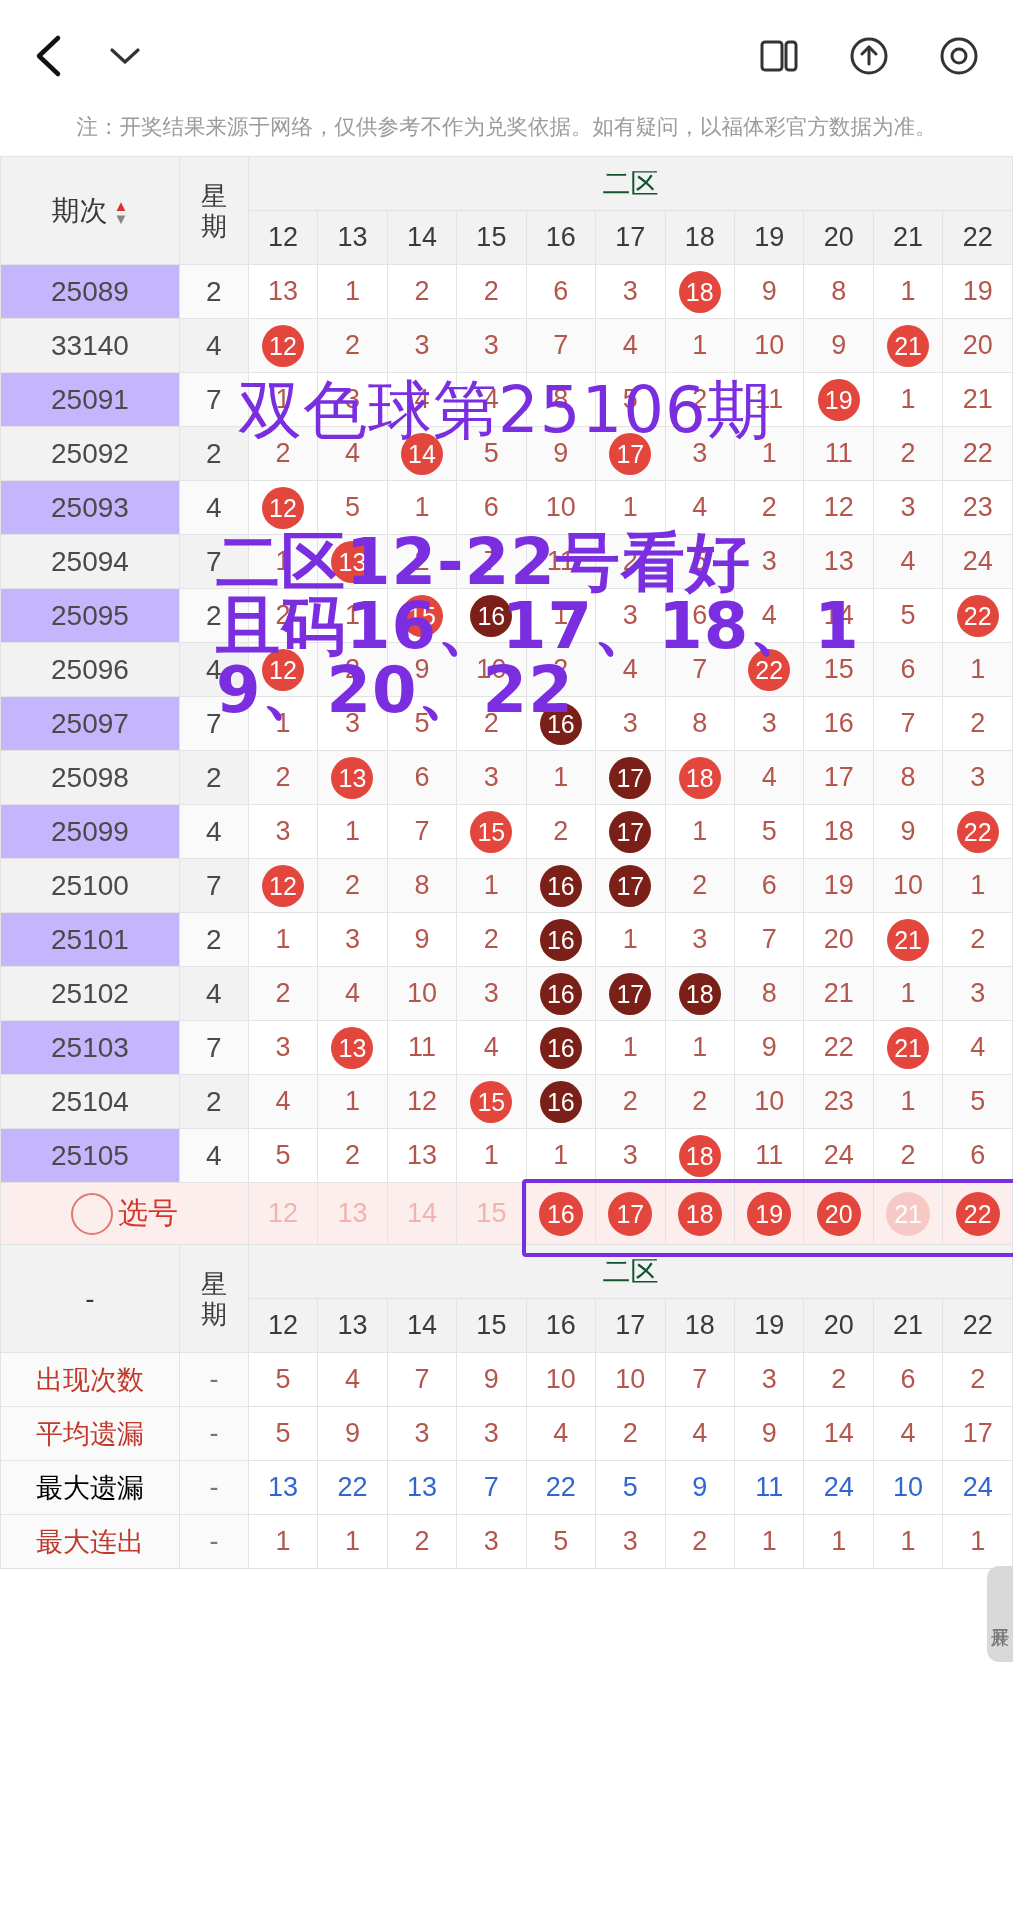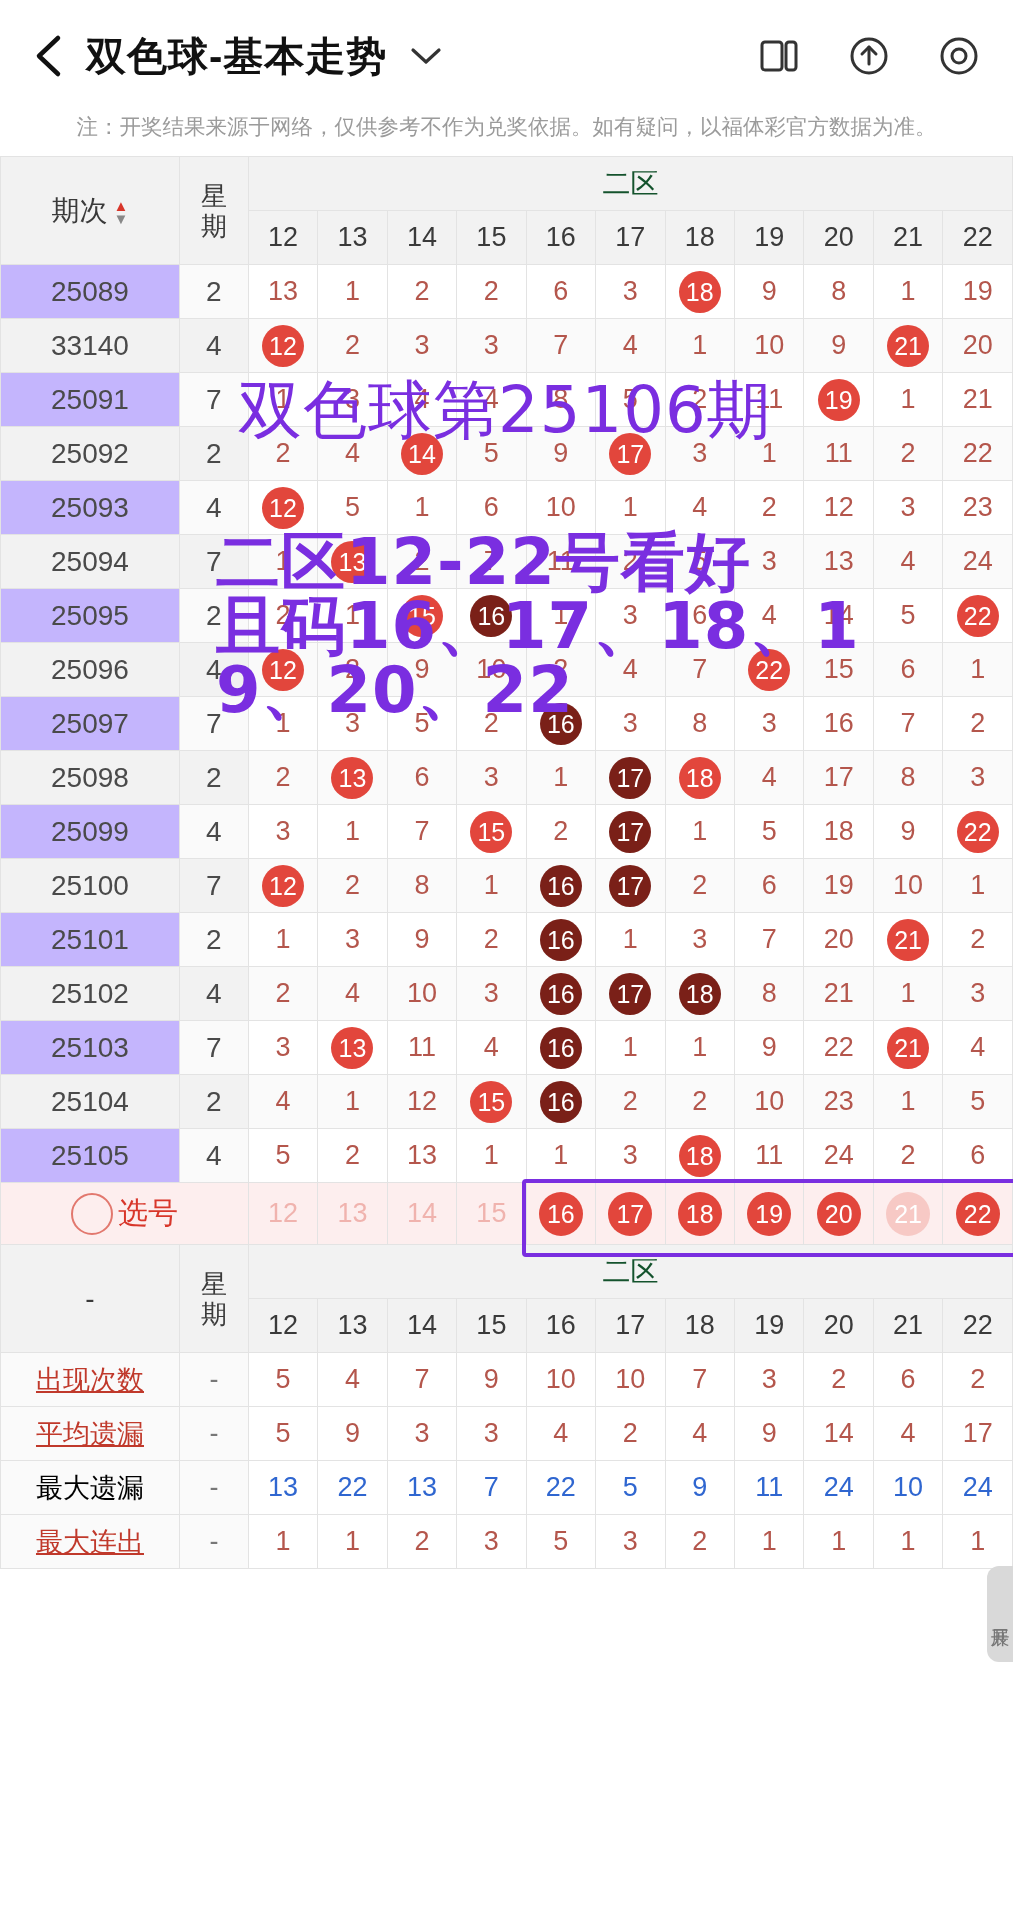--- a/index.html
+++ b/index.html
@@ -162,21 +162,21 @@
     position:absolute;
     border:4px solid #7a2ee0;
     border-radius:4px;
     pointer-events:none;
   }
 
   
   .stat-label{
     background:#fafafa;font-size:27px;text-align:center;
   }
-  .stat-red{color:#c0392b;text-decoration:underline;}
+  .stat-red{color:#c0392b;}
   .stat-blue{color:#000000;}
   .dash{color:#777;}
   td.stat{font-size:27px;color:#b4564c;background:#ffffff;}
   td.stat.blue{color:#2f66d0;}
 
   
   .annot{
     position:absolute;
     color:#7a2ee0;
     font-size:64px;
@@ -202,21 +202,20 @@
 </style>
 </head>
 <body>
 
 <div class="header">
   <div class="back-icon">
     <svg width="34" height="46" viewBox="0 0 34 46" fill="none">
       <polyline points="26,5 7,23 26,41" stroke="#111" stroke-width="4.5" fill="none" stroke-linecap="round" stroke-linejoin="round"></polyline>
     </svg>
   </div>
-  <div class="title">双色球-基本走势</div>
   <div class="chev-down">
     <svg width="34" height="24" viewBox="0 0 34 24" fill="none">
       <polyline points="4,6 17,18 30,6" stroke="#333" stroke-width="3.2" fill="none" stroke-linecap="round" stroke-linejoin="round"></polyline>
     </svg>
   </div>
   <div class="header-spacer"></div>
 
   <div class="hd-icon">
     <svg width="46" height="46" viewBox="0 0 46 46" fill="none">
       <rect x="6" y="9" width="20" height="28" rx="3" stroke="#333" stroke-width="3"></rect>

